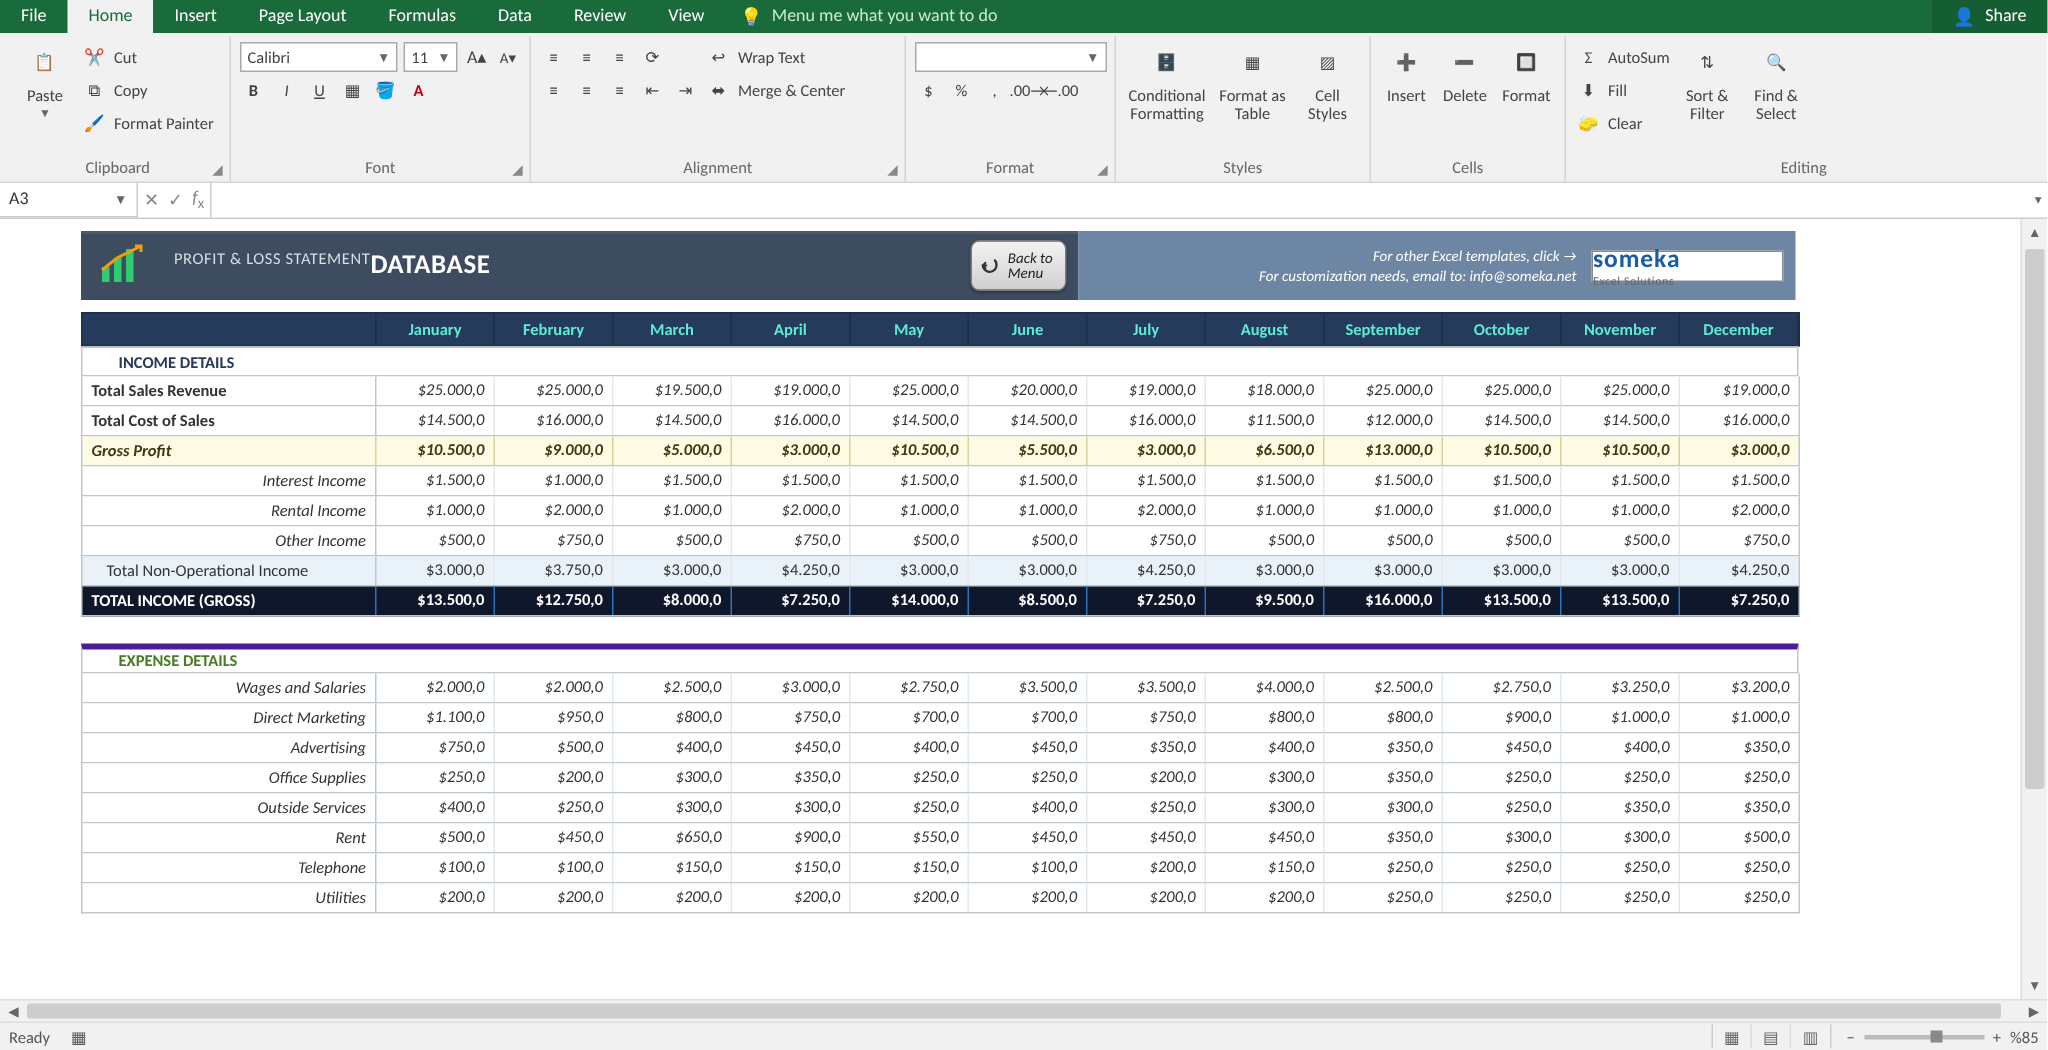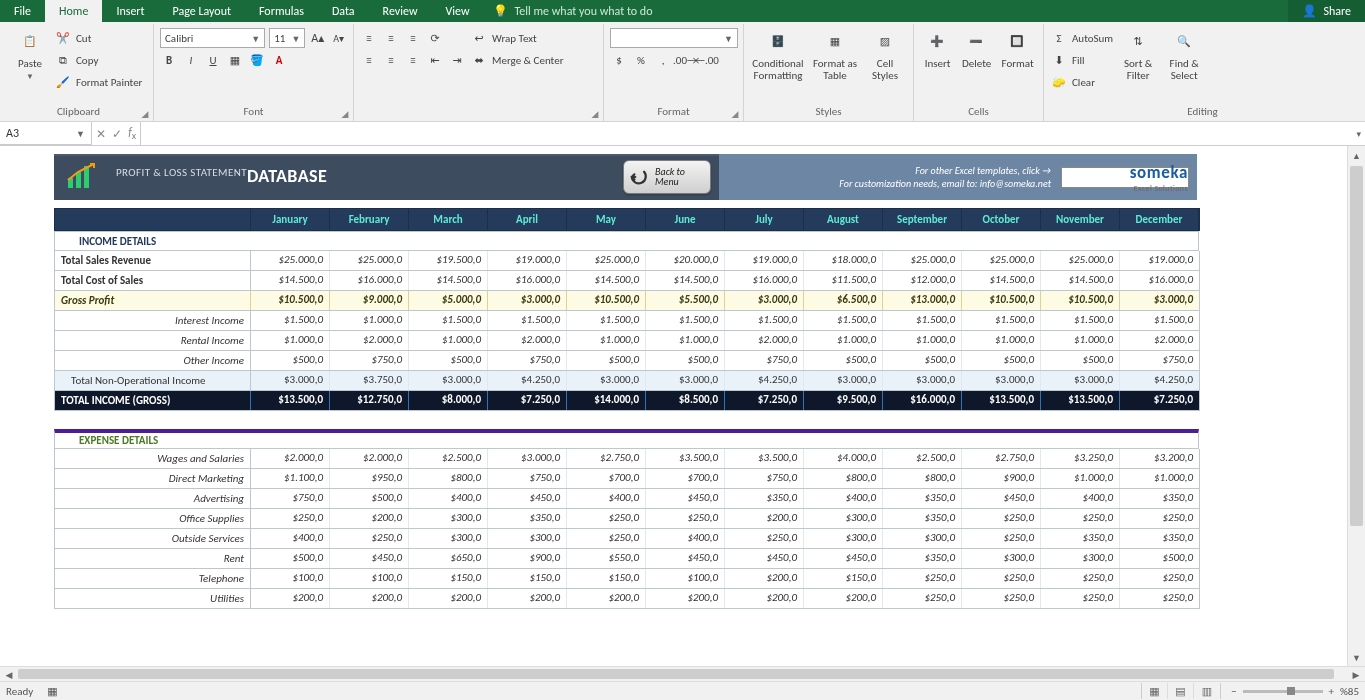--- a/index.html
+++ b/index.html
@@ -40,23 +40,23 @@
 
 .sheetwrap { position: absolute; left: 0; right: 24px; top: 146px; bottom: 34px; overflow: hidden; background: #fff; }
 .sheet { padding: 8px 0 0 4px; }
 
 .hdrbar { display: flex; align-items: stretch; height: 46px; margin-left: 50px; }
 .hdrleft { width: 665px; background: #3d4d5f; display: flex; align-items: center; padding-left: 8px; gap: 10px; color: #fff; box-shadow: inset 0 2px 0 rgba(255,255,255,.08); }
 .logo { width: 44px; height: 34px; display: flex; align-items: center; justify-content: center; }
 .hdrtitles { display: flex; flex-direction: row; justify-content: center; line-height: 1.1; }
 .hdrtitles .sub { font-size: 11px; letter-spacing: .4px; color: #d6dde6; }
 .hdrtitles .main { font-size: 18px; font-weight: 700; letter-spacing: .4px; }
-.backbtn { margin-left: auto; margin-right: 8px; width: 88px; height: 34px; background: linear-gradient(#f3f3f3,#cfcfcf); border: 1px solid #7b7b7b; border-radius: 6px; display: flex; align-items: center; gap: 4px; padding: 0 6px; font-size: 10px; font-style: italic; line-height: 1.05; cursor: pointer; color: #222; box-shadow: 0 1px 2px rgba(0,0,0,.3); }
+.backbtn { margin-left: auto; margin-right: 8px; width: 64px; height: 34px; background: linear-gradient(#f3f3f3,#cfcfcf); border: 1px solid #7b7b7b; border-radius: 6px; display: flex; align-items: center; gap: 4px; padding: 0 6px; font-size: 10px; font-style: italic; line-height: 1.05; cursor: pointer; color: #222; box-shadow: 0 1px 2px rgba(0,0,0,.3); }
 .hdrright { flex: 1; background: #6d86a4; display: flex; align-items: center; justify-content: flex-end; padding-right: 8px; gap: 10px; color: #fff; font-style: italic; font-size: 10px; text-align: right; max-width: 478px; }
-.someka { width: 128px; height: 21px; background: #fff; border: 1px solid #888; display: flex; align-items: flex-end; justify-content: center; flex-direction: column; font-style: normal; color: #1a5da4; }
+.someka { width: 128px; height: 21px; background: #fff; border: 1px solid #888; display: flex; align-items: flex-start; justify-content: center; flex-direction: column; font-style: normal; color: #1a5da4; }
 .someka .n { font-size: 17px; font-weight: 700; letter-spacing: .6px; }
 .someka .s { font-size: 8px; color: #666; letter-spacing: .4px; }
 
 .gridwrap { margin-left: 50px; margin-top: 8px; display: inline-block; }
 .monthrow { display: flex; background: #243b5c; color: #5eead4; border: 1px solid #1c2f49; }
 .labcell { width: 196px; border-right: 1px solid #1c2f49; }
 .mcell { width: 79px; text-align: center; padding: 4px 0; font-size: 11px; font-weight: 600; border-right: 1px solid #1c2f49; }
 
 .row { display: flex; background: #fff; border-left: 1px solid #bcc7cf; border-right: 1px solid #bcc7cf; border-bottom: 1px solid #bcc7cf; height: 20px; }
 .row .labcell { padding: 2px 6px; font-size: 11px; font-style: italic; border-right: 1px solid #bcc7cf; display: flex; align-items: center; }
@@ -106,21 +106,21 @@
   <div class="tab">File</div>
   <div class="tab active">Home</div>
   <div class="tab">Insert</div>
   <div class="tab">Page Layout</div>
   <div class="tab">Formulas</div>
   <div class="tab">Data</div>
   <div class="tab">Review</div>
   <div class="tab">View</div>
   <div class="tell">
       <span>💡</span>
-      <span>Tell me what you what to do</span>
+      <span>Menu me what you want to do</span>
     </div>
   <div class="spacer"></div>
   <div class="share">
       <span>👤</span>
       <span>Share</span>
     </div>
 </div>
 
 <div class="ribbon">
   <div class="rgroup" style="width:150px">
@@ -207,20 +207,21 @@
         <div class="rline">
             <span class="sq">↩</span>
             <span>Wrap Text</span>
           </div>
         <div class="rline">
             <span class="sq">⬌</span>
             <span>Merge &amp; Center</span>
           </div>
       </div>
     </div>
+    <div class="label">Alignment</div>
     <div class="dlgarrow">◢</div>
   </div>
 
   <div class="rgroup" style="width:140px">
     <div class="body">
       <div class="rstack" style="width:100%">
         <div class="sel" style="width:128px">
             <span></span>
             <span class="dd">▼</span>
           </div>

